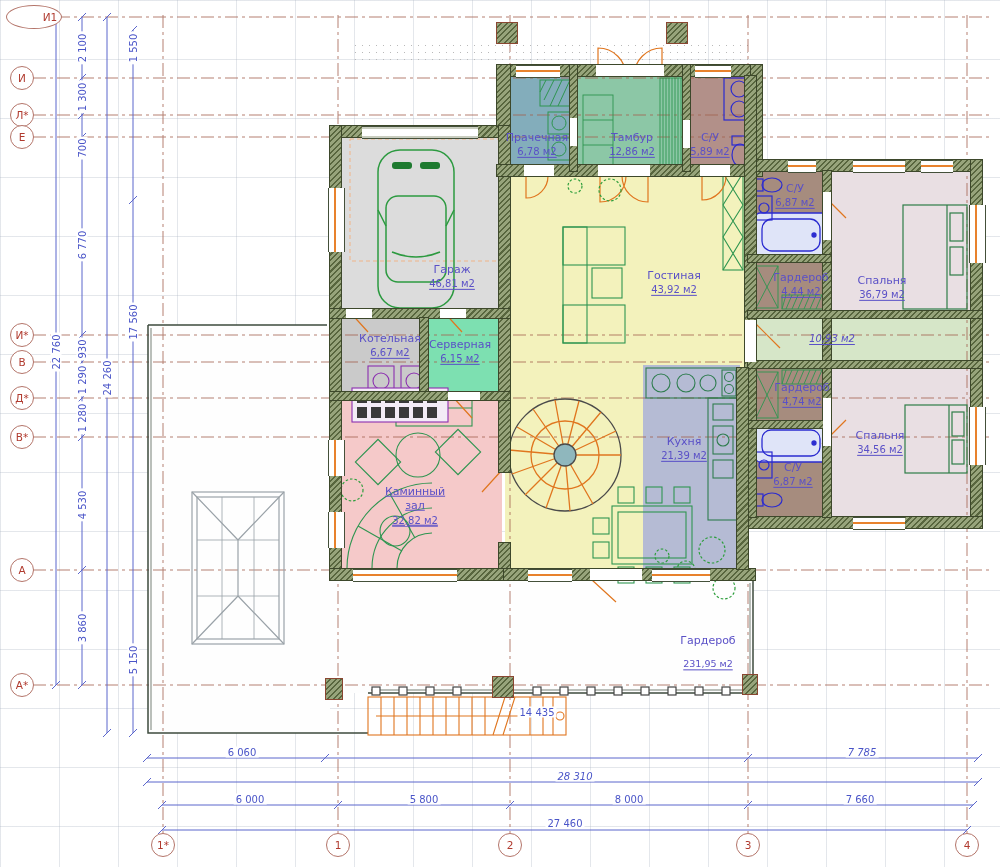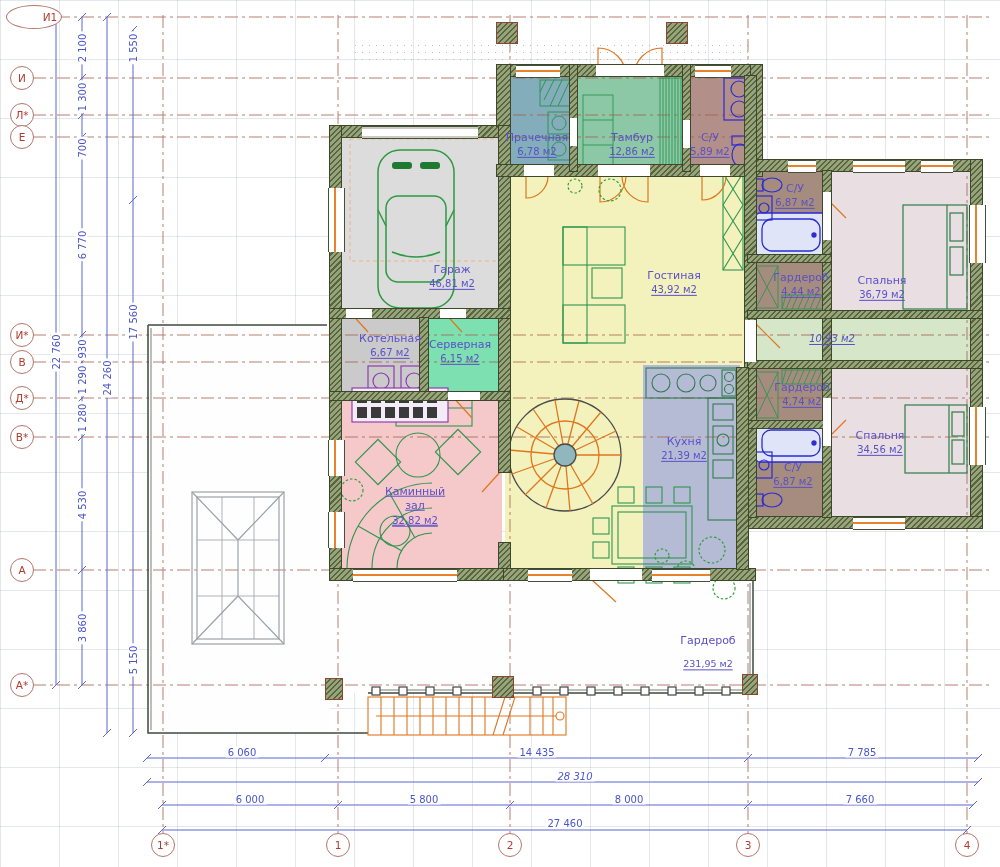--- a/index.html
+++ b/index.html
@@ -450,22 +450,22 @@
   <div class="dim v" style="left:56px;top:352px;">22 760</div>
   <div class="dim v" style="left:82px;top:349px;">930</div>
   <div class="dim v" style="left:107px;top:378px;">24 260</div>
   <div class="dim v" style="left:82px;top:380px;">1 290</div>
   <div class="dim v" style="left:82px;top:418px;">1 280</div>
   <div class="dim v" style="left:82px;top:505px;">4 530</div>
   <div class="dim v" style="left:82px;top:628px;">3 860</div>
   <div class="dim v" style="left:133px;top:660px;">5 150</div>
 
   <div class="dim" style="left:242px;top:752px;">6 060</div>
-  <div class="dim" style="left:537px;top:752px;">14 435</div>
-  <div class="dim" style="left:862px;top:752px;">7 785</div>
+  <div class="dim" style="left:537px;top:712px;">14 435</div>
+  <div class="dim" style="left:862px;top:752px;font-style:italic;">7 785</div>
   <div class="dim" style="left:575px;top:776px;font-style:italic;">28 310</div>
   <div class="dim" style="left:250px;top:799px;">6 000</div>
   <div class="dim" style="left:424px;top:799px;">5 800</div>
   <div class="dim" style="left:629px;top:799px;">8 000</div>
   <div class="dim" style="left:860px;top:799px;">7 660</div>
   <div class="dim" style="left:565px;top:823px;">27 460</div>
 
 </div>
 
 </body></html>

